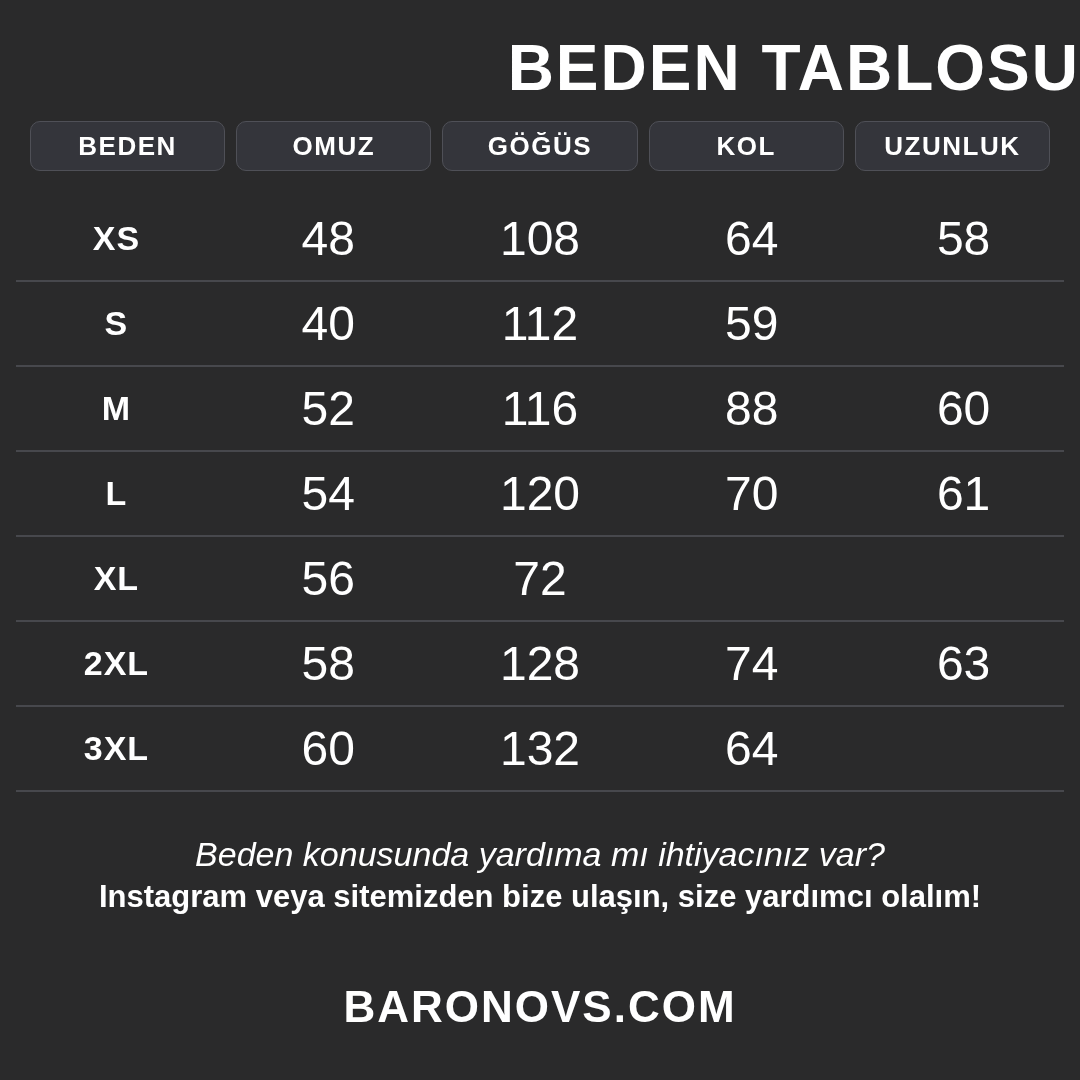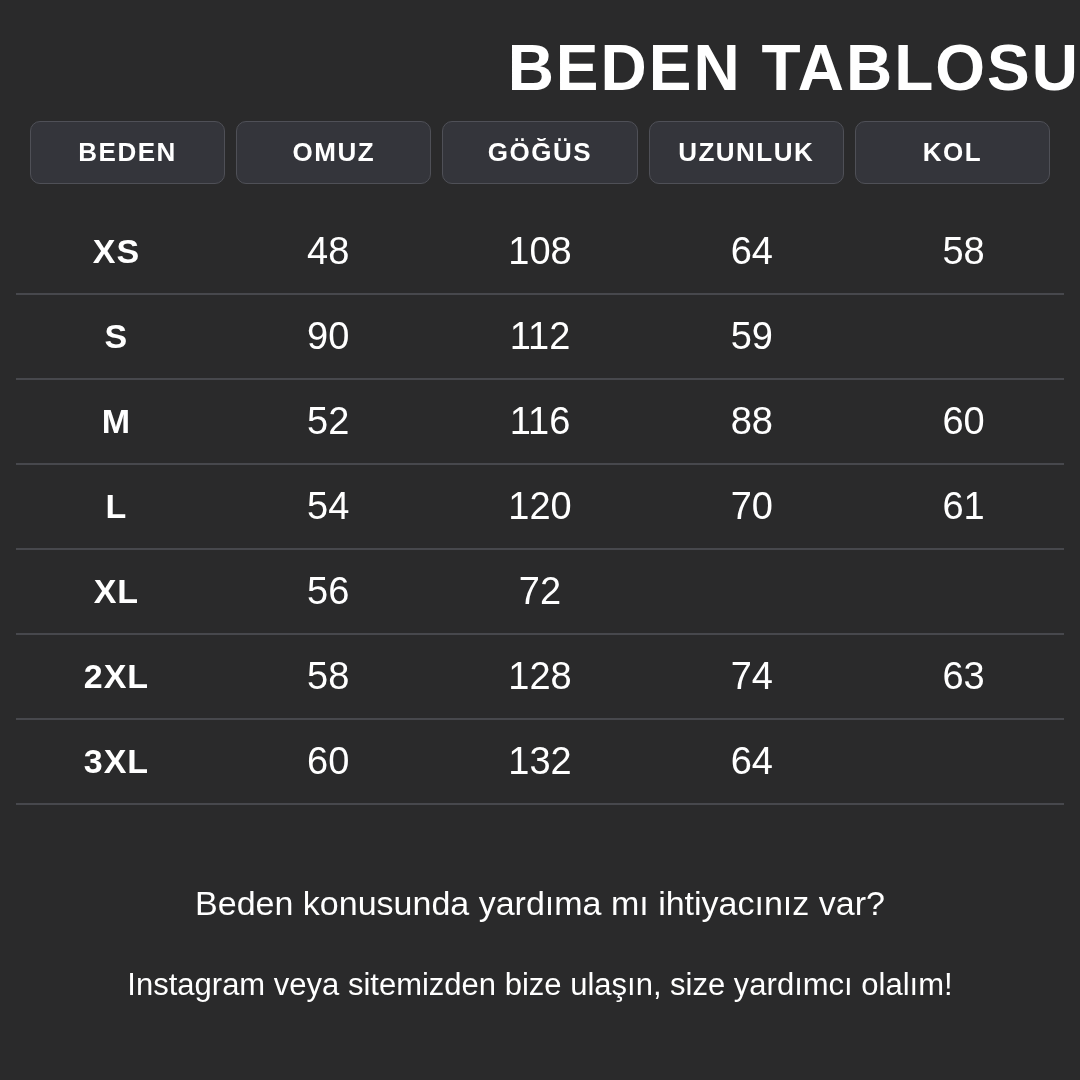--- a/index.html
+++ b/index.html
@@ -33,21 +33,21 @@
     color: var(--text);
   }
   .header-row {
     display: flex;
     gap: 11px;
     padding: 0 30px;
     margin-top: 15px;
   }
   .pill {
     flex: 1;
-    height: 63px;
+    height: 50px;
     background: var(--pill-bg);
     border: 1px solid var(--pill-border);
     border-radius: 10px;
     display: flex;
     align-items: center;
     justify-content: center;
     font-size: 26px;
     font-weight: bold;
     letter-spacing: 1.5px;
     color: var(--text);
@@ -59,76 +59,76 @@
   .row {
     display: grid;
     grid-template-columns: repeat(5, 1fr);
     column-gap: 11px;
     height: 85px;
     align-items: center;
     border-bottom: 2px solid var(--divider);
   }
   .cell {
     text-align: center;
-    font-size: 38px;
+    font-size: 48px;
     font-weight: 400;
     color: var(--text);
   }
   .cell.size {
     font-size: 34px;
     font-weight: bold;
     letter-spacing: 1px;
   }
   .footer { text-align: center; }
   .help1 {
-    margin-top: 76px;
+    margin-top: 40px;
     line-height: 44px;
     font-size: 34px;
     font-weight: 400;
+    font-style: italic;
   }
   .help2 {
     line-height: 42px;
     font-size: 31px;
-    font-weight: 400;
-    margin-top: 39px;
+    font-weight: 700;
   }
   .brand {
     margin-top: 63px;
     line-height: 52px;
     font-size: 44px;
     font-weight: bold;
     letter-spacing: 2px;
   }
 </style>
 </head>
 <body>
 
 <div class="page">
 
   <h1 class="title">BEDEN TABLOSU</h1>
 
   <div class="header-row">
     <div class="pill">BEDEN</div>
     <div class="pill">OMUZ</div>
     <div class="pill">GÖĞÜS</div>
+    <div class="pill">KOL</div>
     <div class="pill">UZUNLUK</div>
-    <div class="pill">KOL</div>
   </div>
 
   <div class="table">
     <div class="row">
       <div class="cell size">XS</div>
       <div class="cell">48</div>
       <div class="cell">108</div>
       <div class="cell">64</div>
       <div class="cell">58</div>
     </div>
     <div class="row">
       <div class="cell size">S</div>
-      <div class="cell">90</div>
+      <div class="cell">40</div>
       <div class="cell">112</div>
       <div class="cell">59</div>
     </div>
     <div class="row">
       <div class="cell size">M</div>
       <div class="cell">52</div>
       <div class="cell">116</div>
       <div class="cell">88</div>
       <div class="cell">60</div>
     </div>
@@ -155,15 +155,16 @@
       <div class="cell size">3XL</div>
       <div class="cell">60</div>
       <div class="cell">132</div>
       <div class="cell">64</div>
     </div>
   </div>
 
   <div class="footer">
     <p class="help1">Beden konusunda yardıma mı ihtiyacınız var?</p>
     <p class="help2">Instagram veya sitemizden bize ulaşın, size yardımcı olalım!</p>
+    <div class="brand">BARONOVS.COM</div>
   </div>
 
 </div>
 
 </body></html>

